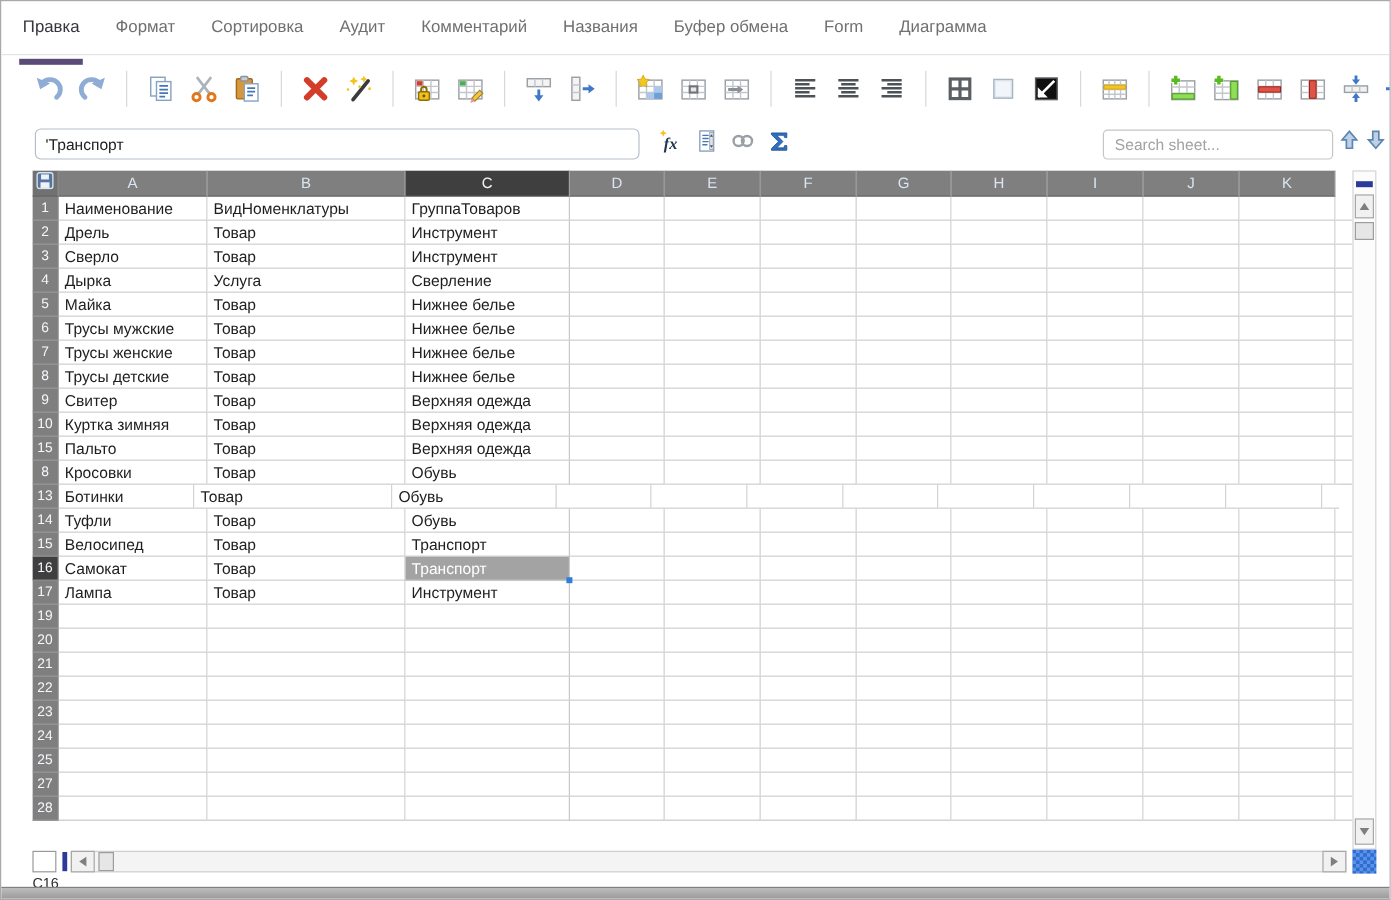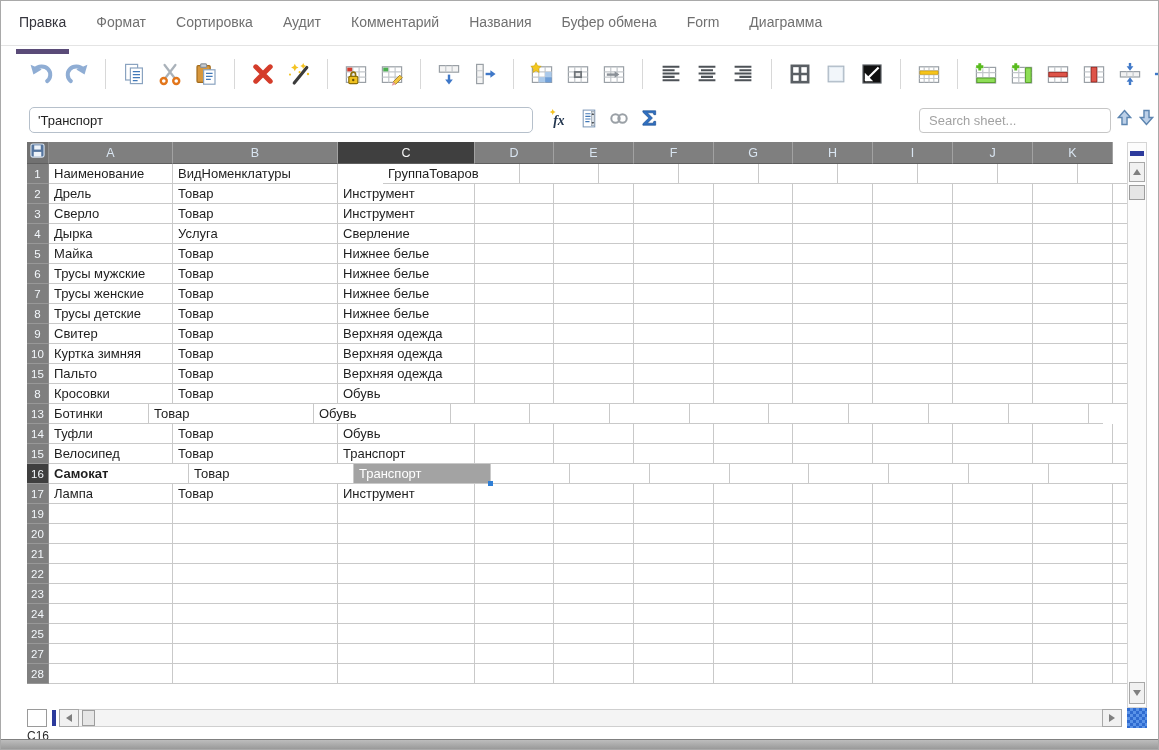--- a/index.html
+++ b/index.html
@@ -436,21 +436,21 @@
         <div class="chead" style="width: 80px;">H</div>
         <div class="chead" style="width: 80px;">I</div>
         <div class="chead" style="width: 80px;">J</div>
         <div class="chead" style="width: 80px;">K</div>
         <div class="sliverh"></div>
       </div>
       <div class="grow">
         <div class="rhead">1</div>
         <div class="cell" style="width: 124px;">Наименование</div>
         <div class="cell" style="width: 165px;">ВидНоменклатуры</div>
-        <div class="cell" style="width: 137px; margin-left: 45px;">ГруппаТоваров</div>
+        <div class="cell" style="width: 137px;">ГруппаТоваров</div>
         <div class="cell" style="width: 79px;"></div>
         <div class="cell" style="width: 80px;"></div>
         <div class="cell" style="width: 80px;"></div>
         <div class="cell" style="width: 79px;"></div>
         <div class="cell" style="width: 80px;"></div>
         <div class="cell" style="width: 80px;"></div>
         <div class="cell" style="width: 80px;"></div>
         <div class="cell" style="width: 80px;"></div>
         <div class="sliverc"></div>
       </div>
@@ -614,21 +614,21 @@
         <div class="cell" style="width: 80px;"></div>
         <div class="cell" style="width: 79px;"></div>
         <div class="cell" style="width: 80px;"></div>
         <div class="cell" style="width: 80px;"></div>
         <div class="cell" style="width: 80px;"></div>
         <div class="cell" style="width: 80px;"></div>
         <div class="sliverc"></div>
       </div>
       <div class="grow">
         <div class="rhead">13</div>
-        <div class="cell" style="width: 100px;">Ботинки</div>
+        <div class="cell" style="width: 113px;">Ботинки</div>
         <div class="cell" style="width: 165px;">Товар</div>
         <div class="cell" style="width: 137px;">Обувь</div>
         <div class="cell" style="width: 79px;"></div>
         <div class="cell" style="width: 80px;"></div>
         <div class="cell" style="width: 80px;"></div>
         <div class="cell" style="width: 79px;"></div>
         <div class="cell" style="width: 80px;"></div>
         <div class="cell" style="width: 80px;"></div>
         <div class="cell" style="width: 80px;"></div>
         <div class="cell" style="width: 80px;"></div>
@@ -659,21 +659,21 @@
         <div class="cell" style="width: 80px;"></div>
         <div class="cell" style="width: 79px;"></div>
         <div class="cell" style="width: 80px;"></div>
         <div class="cell" style="width: 80px;"></div>
         <div class="cell" style="width: 80px;"></div>
         <div class="cell" style="width: 80px;"></div>
         <div class="sliverc"></div>
       </div>
       <div class="grow">
         <div class="rhead selr">16</div>
-        <div class="cell" style="width: 140px; font-weight: bold;">Самокат</div>
+        <div class="cell" style="width: 124px;">Самокат</div>
         <div class="cell" style="width: 165px;">Товар</div>
         <div class="cell sel" style="width: 137px;">Транспорт<div class="fill-handle"></div></div>
         <div class="cell" style="width: 79px;"></div>
         <div class="cell" style="width: 80px;"></div>
         <div class="cell" style="width: 80px;"></div>
         <div class="cell" style="width: 79px;"></div>
         <div class="cell" style="width: 80px;"></div>
         <div class="cell" style="width: 80px;"></div>
         <div class="cell" style="width: 80px;"></div>
         <div class="cell" style="width: 80px;"></div>

